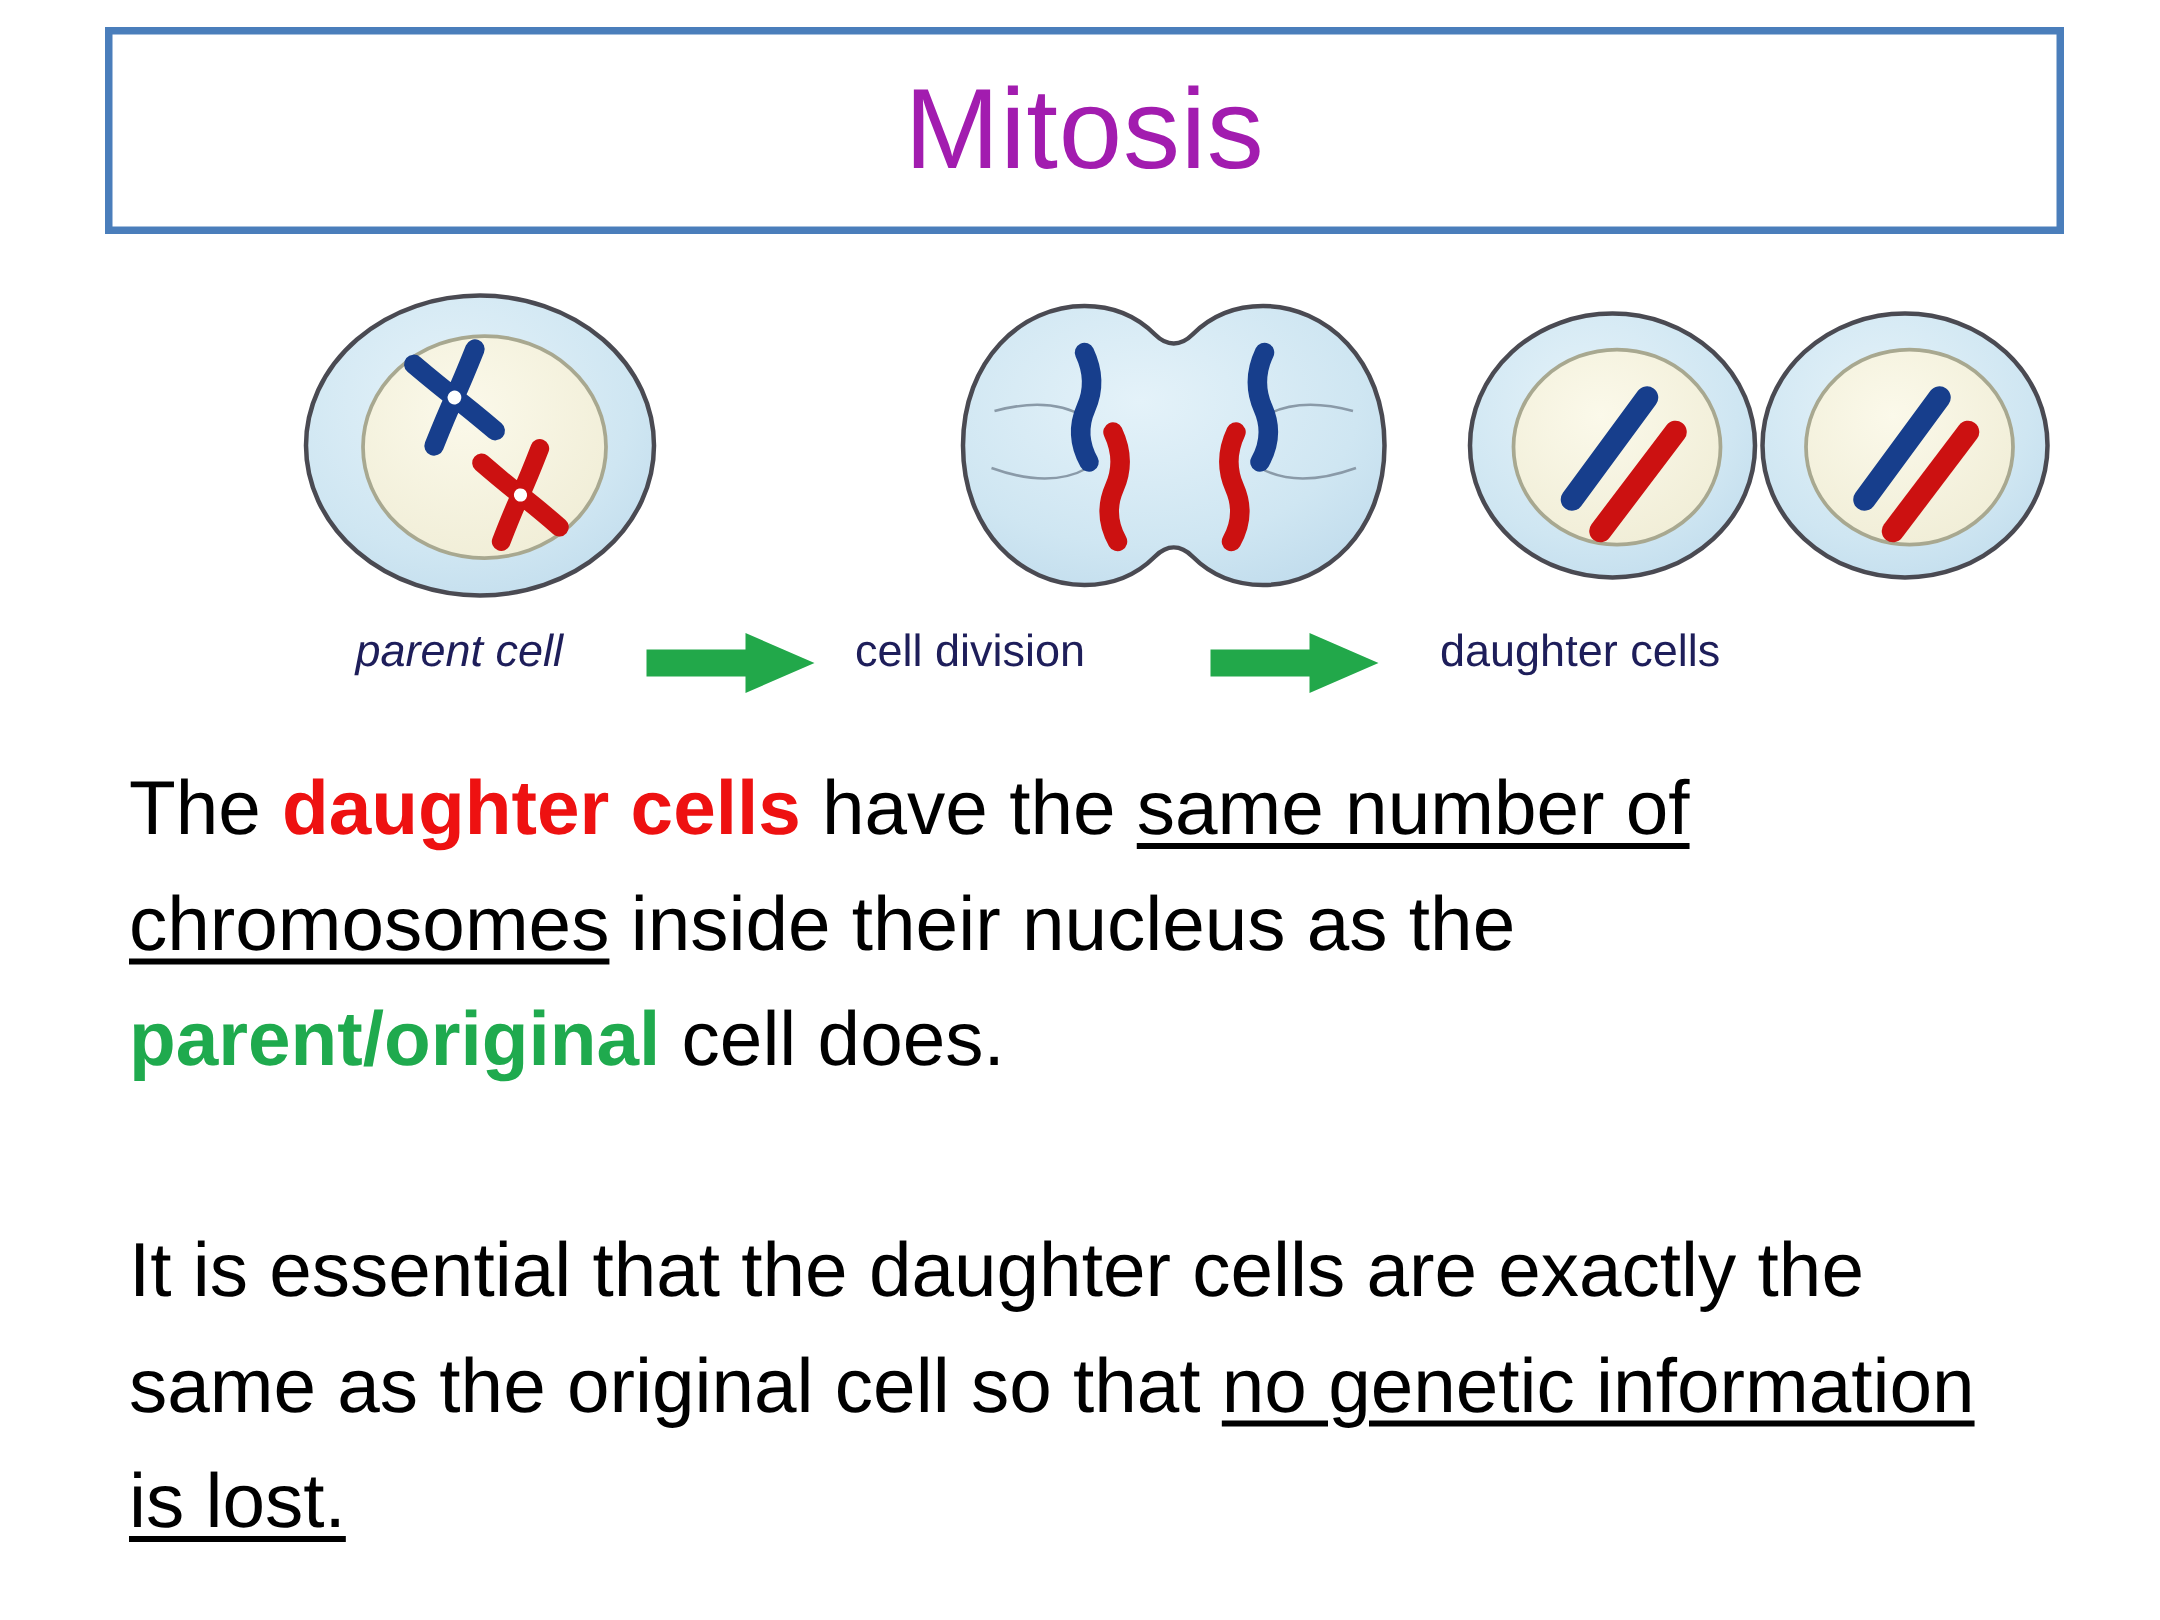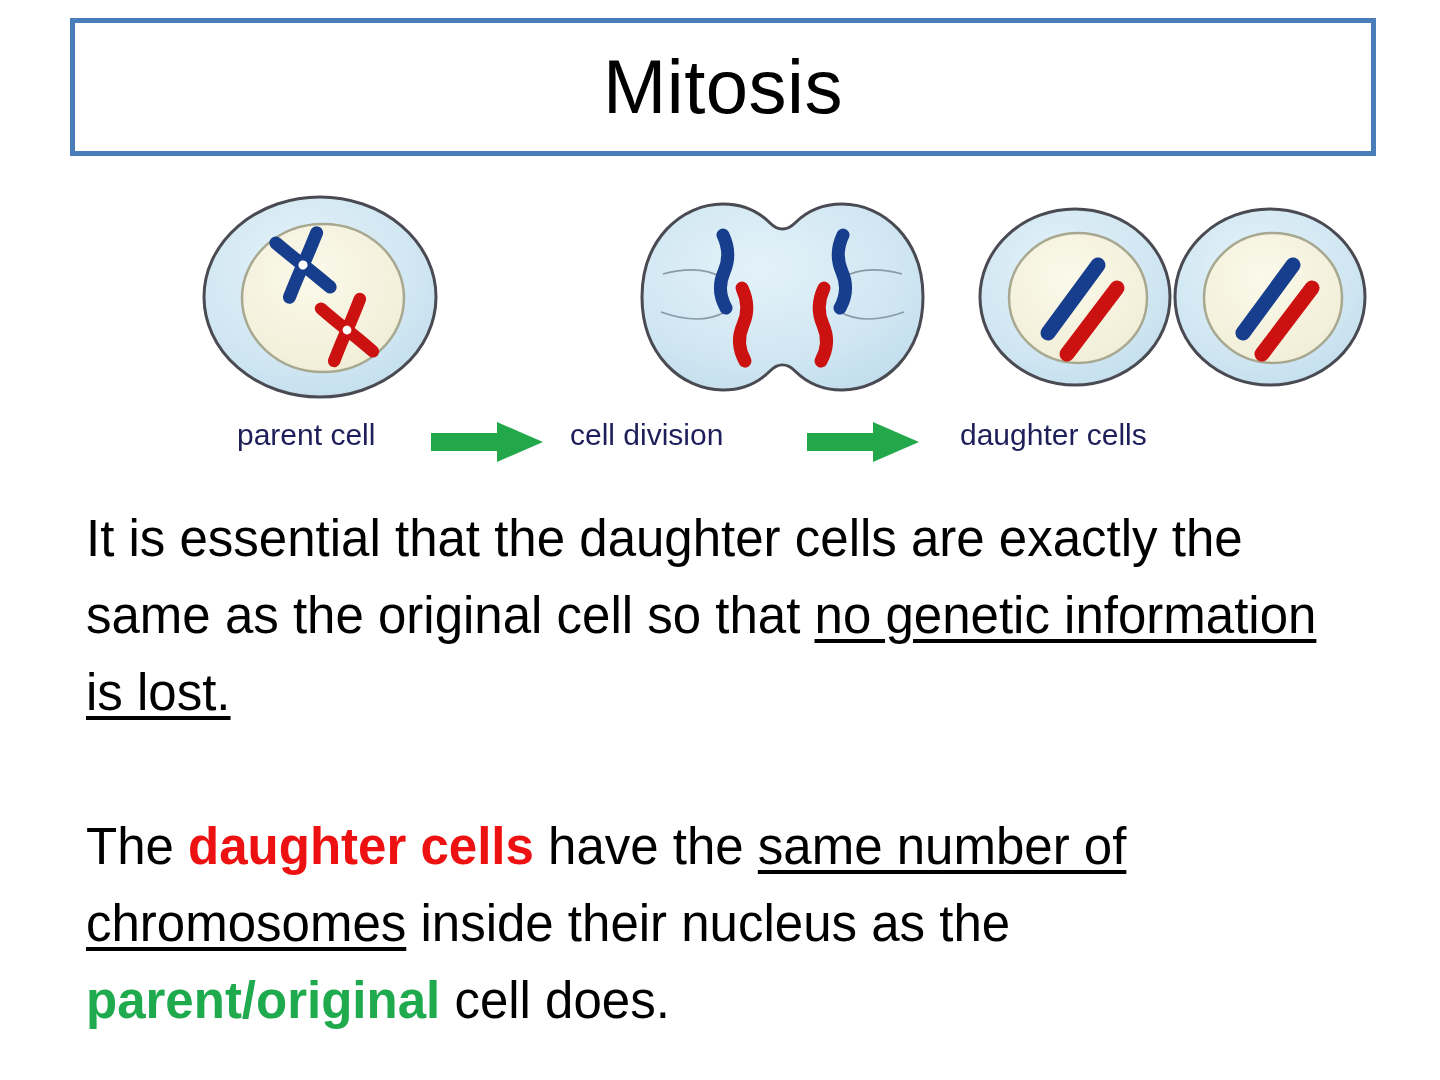--- a/index.html
+++ b/index.html
@@ -27,21 +27,21 @@
     border: 5px solid #4a7ebb;
     background: #ffffff;
     display: flex;
     align-items: center;
     justify-content: center;
   }
   .title-text {
     font-family: "Liberation Sans", sans-serif;
     font-size: 76px;
     font-weight: 400;
-    color: #000000;
+    color: #a21caf;
     line-height: 1;
     letter-spacing: 0.5px;
   }
 
   
   .diagram {
     position: absolute;
     left: 195px;
     top: 192px;
     width: 1100px;
@@ -62,21 +62,21 @@
     height: 72px;
   }
   .stage-label {
     position: absolute;
     font-family: "Liberation Sans", sans-serif;
     font-size: 30px;
     color: #1e1e5a;
     white-space: nowrap;
     top: 14px;
   }
-  .lbl-parent   { left: 42px; }
+  .lbl-parent   { left: 42px; font-style: italic; }
   .lbl-division { left: 375px; text-align: center; }
   .lbl-daughter { left: 765px; }
 
   .arrow-wrap { position: absolute; top: 16px; }
   .arrow-1 { left: 236px; }
   .arrow-2 { left: 612px; }
 
   
   .body-text {
     position: absolute;
@@ -206,17 +206,17 @@
         <path d="M 0 13 L 66 13 L 66 2 L 112 22 L 66 42 L 66 31 L 0 31 Z" fill="#22a84a"></path>
       </svg>
     </div>
 
     <div class="stage-label lbl-daughter">daughter cells</div>
   </div>
 </div>
 
 <div class="body-text">
 
+  <p class="para"><span>The </span><span class="em-red">daughter cells</span><span> have the </span><span class="ul">same number of chromosomes</span><span> inside their nucleus as the </span><span class="em-green">parent/original</span><span> cell does.</span></p>
+
   <p class="para"><span>It is essential that the daughter cells are exactly the same as the original cell so that </span><span class="ul">no genetic information is lost.</span></p>
 
-  <p class="para"><span>The </span><span class="em-red">daughter cells</span><span> have the </span><span class="ul">same number of chromosomes</span><span> inside their nucleus as the </span><span class="em-green">parent/original</span><span> cell does.</span></p>
-
 </div>
 
 </body></html>

